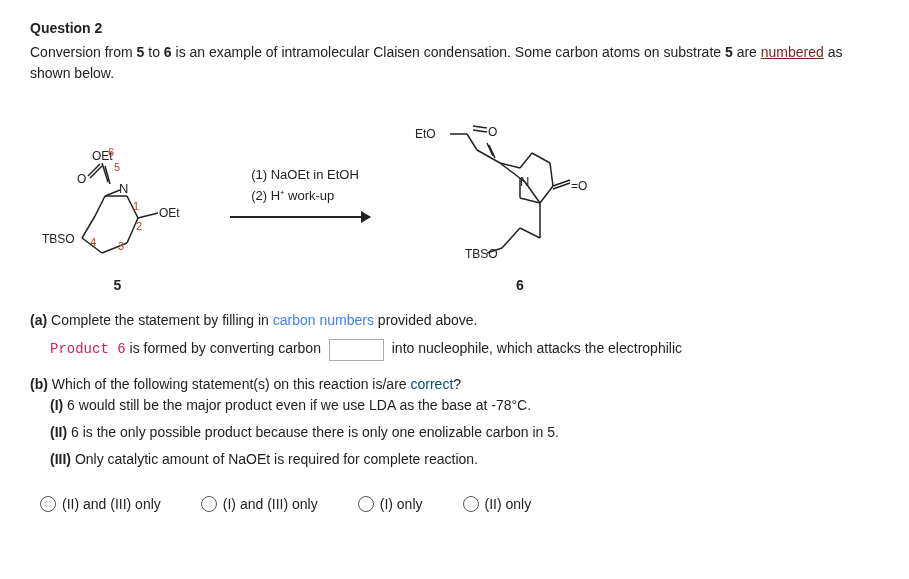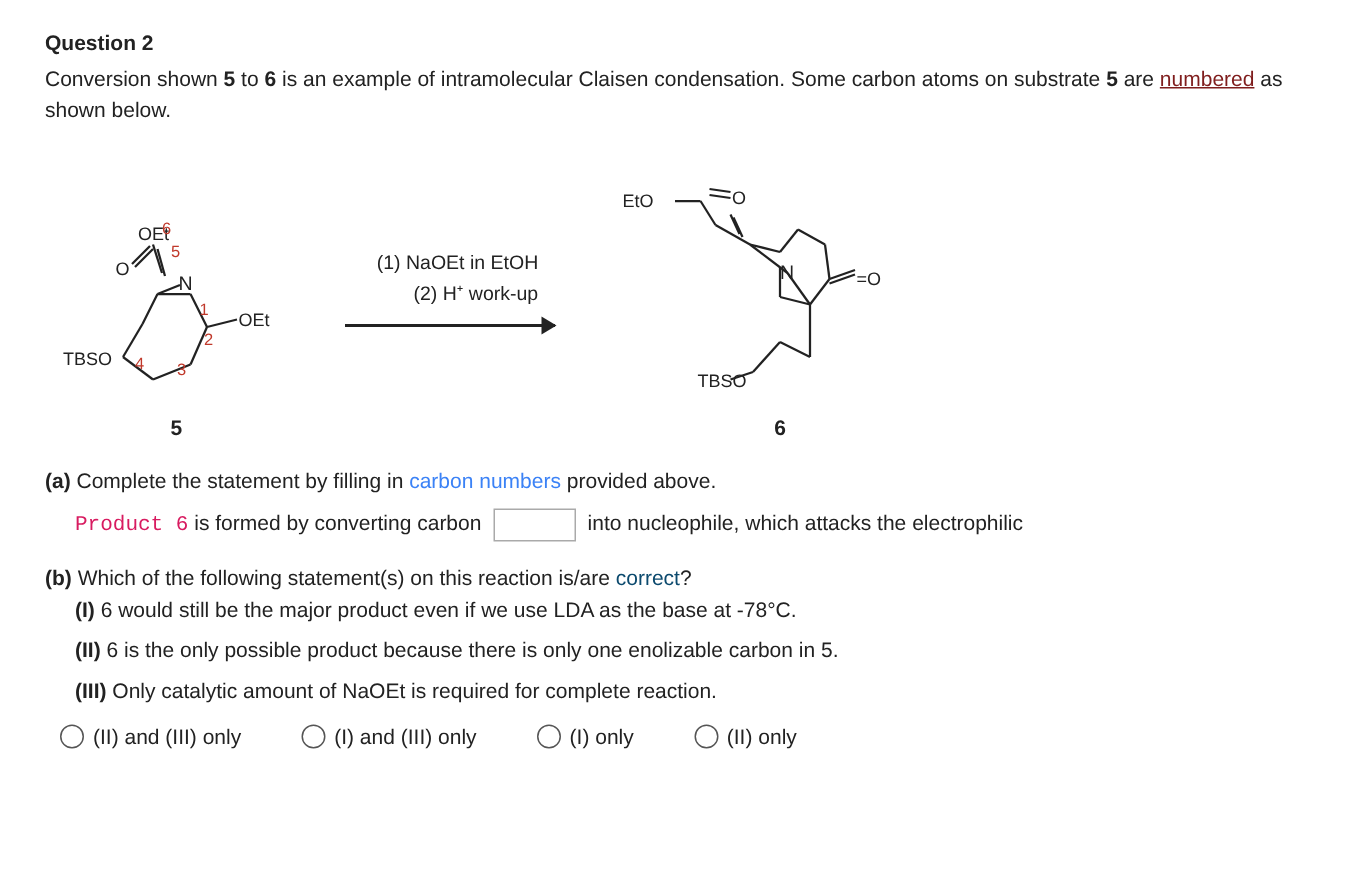--- a/index.html
+++ b/index.html
@@ -34,21 +34,21 @@
     }
     .arrow-box {
       display: flex;
       flex-direction: column;
       align-items: center;
       margin: 0 10px;
       min-width: 160px;
     }
     .reaction-conditions {
       font-size: 13px;
-      text-align: right;
+      text-align: left;
       line-height: 1.6;
       margin-bottom: 2px;
     }
     .reaction-arrow {
       width: 150px;
       height: 18px;
       display: flex;
       align-items: center;
     }
     .arrow-line {
@@ -102,21 +102,21 @@
     .statement-item {
       margin-bottom: 6px;
       line-height: 1.5;
     }
     .roman { font-weight: bold; }
 
     .radio-options {
       display: flex;
       align-items: center;
       gap: 40px;
-      margin-top: 12px;
+      margin-top: 26px;
       margin-left: 10px;
     }
     .radio-option {
       display: flex;
       align-items: center;
       gap: 6px;
       font-size: 14px;
     }
     .radio-circle {
       width: 16px;
@@ -126,21 +126,21 @@
       display: inline-block;
       flex-shrink: 0;
     }
   </style>
 </head>
 <body>
 
 <div class="question-title">Question 2</div>
 
 <div class="intro-text">
-  <span>Conversion shown </span><strong>5</strong><span> to </span><strong>6</strong><span> is an example of intramolecular Claisen condensation. Some carbon atoms on substrate </span><strong>5</strong><span> are </span><span class="numbered">numbered</span><span> as shown below.</span>
+  <span>Conversion from </span><strong>5</strong><span> to </span><strong>6</strong><span> is an example of intramolecular Claisen condensation. Some carbon atoms on substrate </span><strong>5</strong><span> are </span><span class="numbered">numbered</span><span> as shown below.</span>
 </div>
 
 <div class="reaction-area">
 
   <div class="molecule-container">
     <svg class="svg-mol" width="175" height="175" viewBox="0 0 175 175">
 
       <text x="12" y="145" font-size="12" fill="#222">TBSO</text>
 
       <line x1="52" y1="140" x2="72" y2="155" stroke="#222" stroke-width="1.5"></line>

